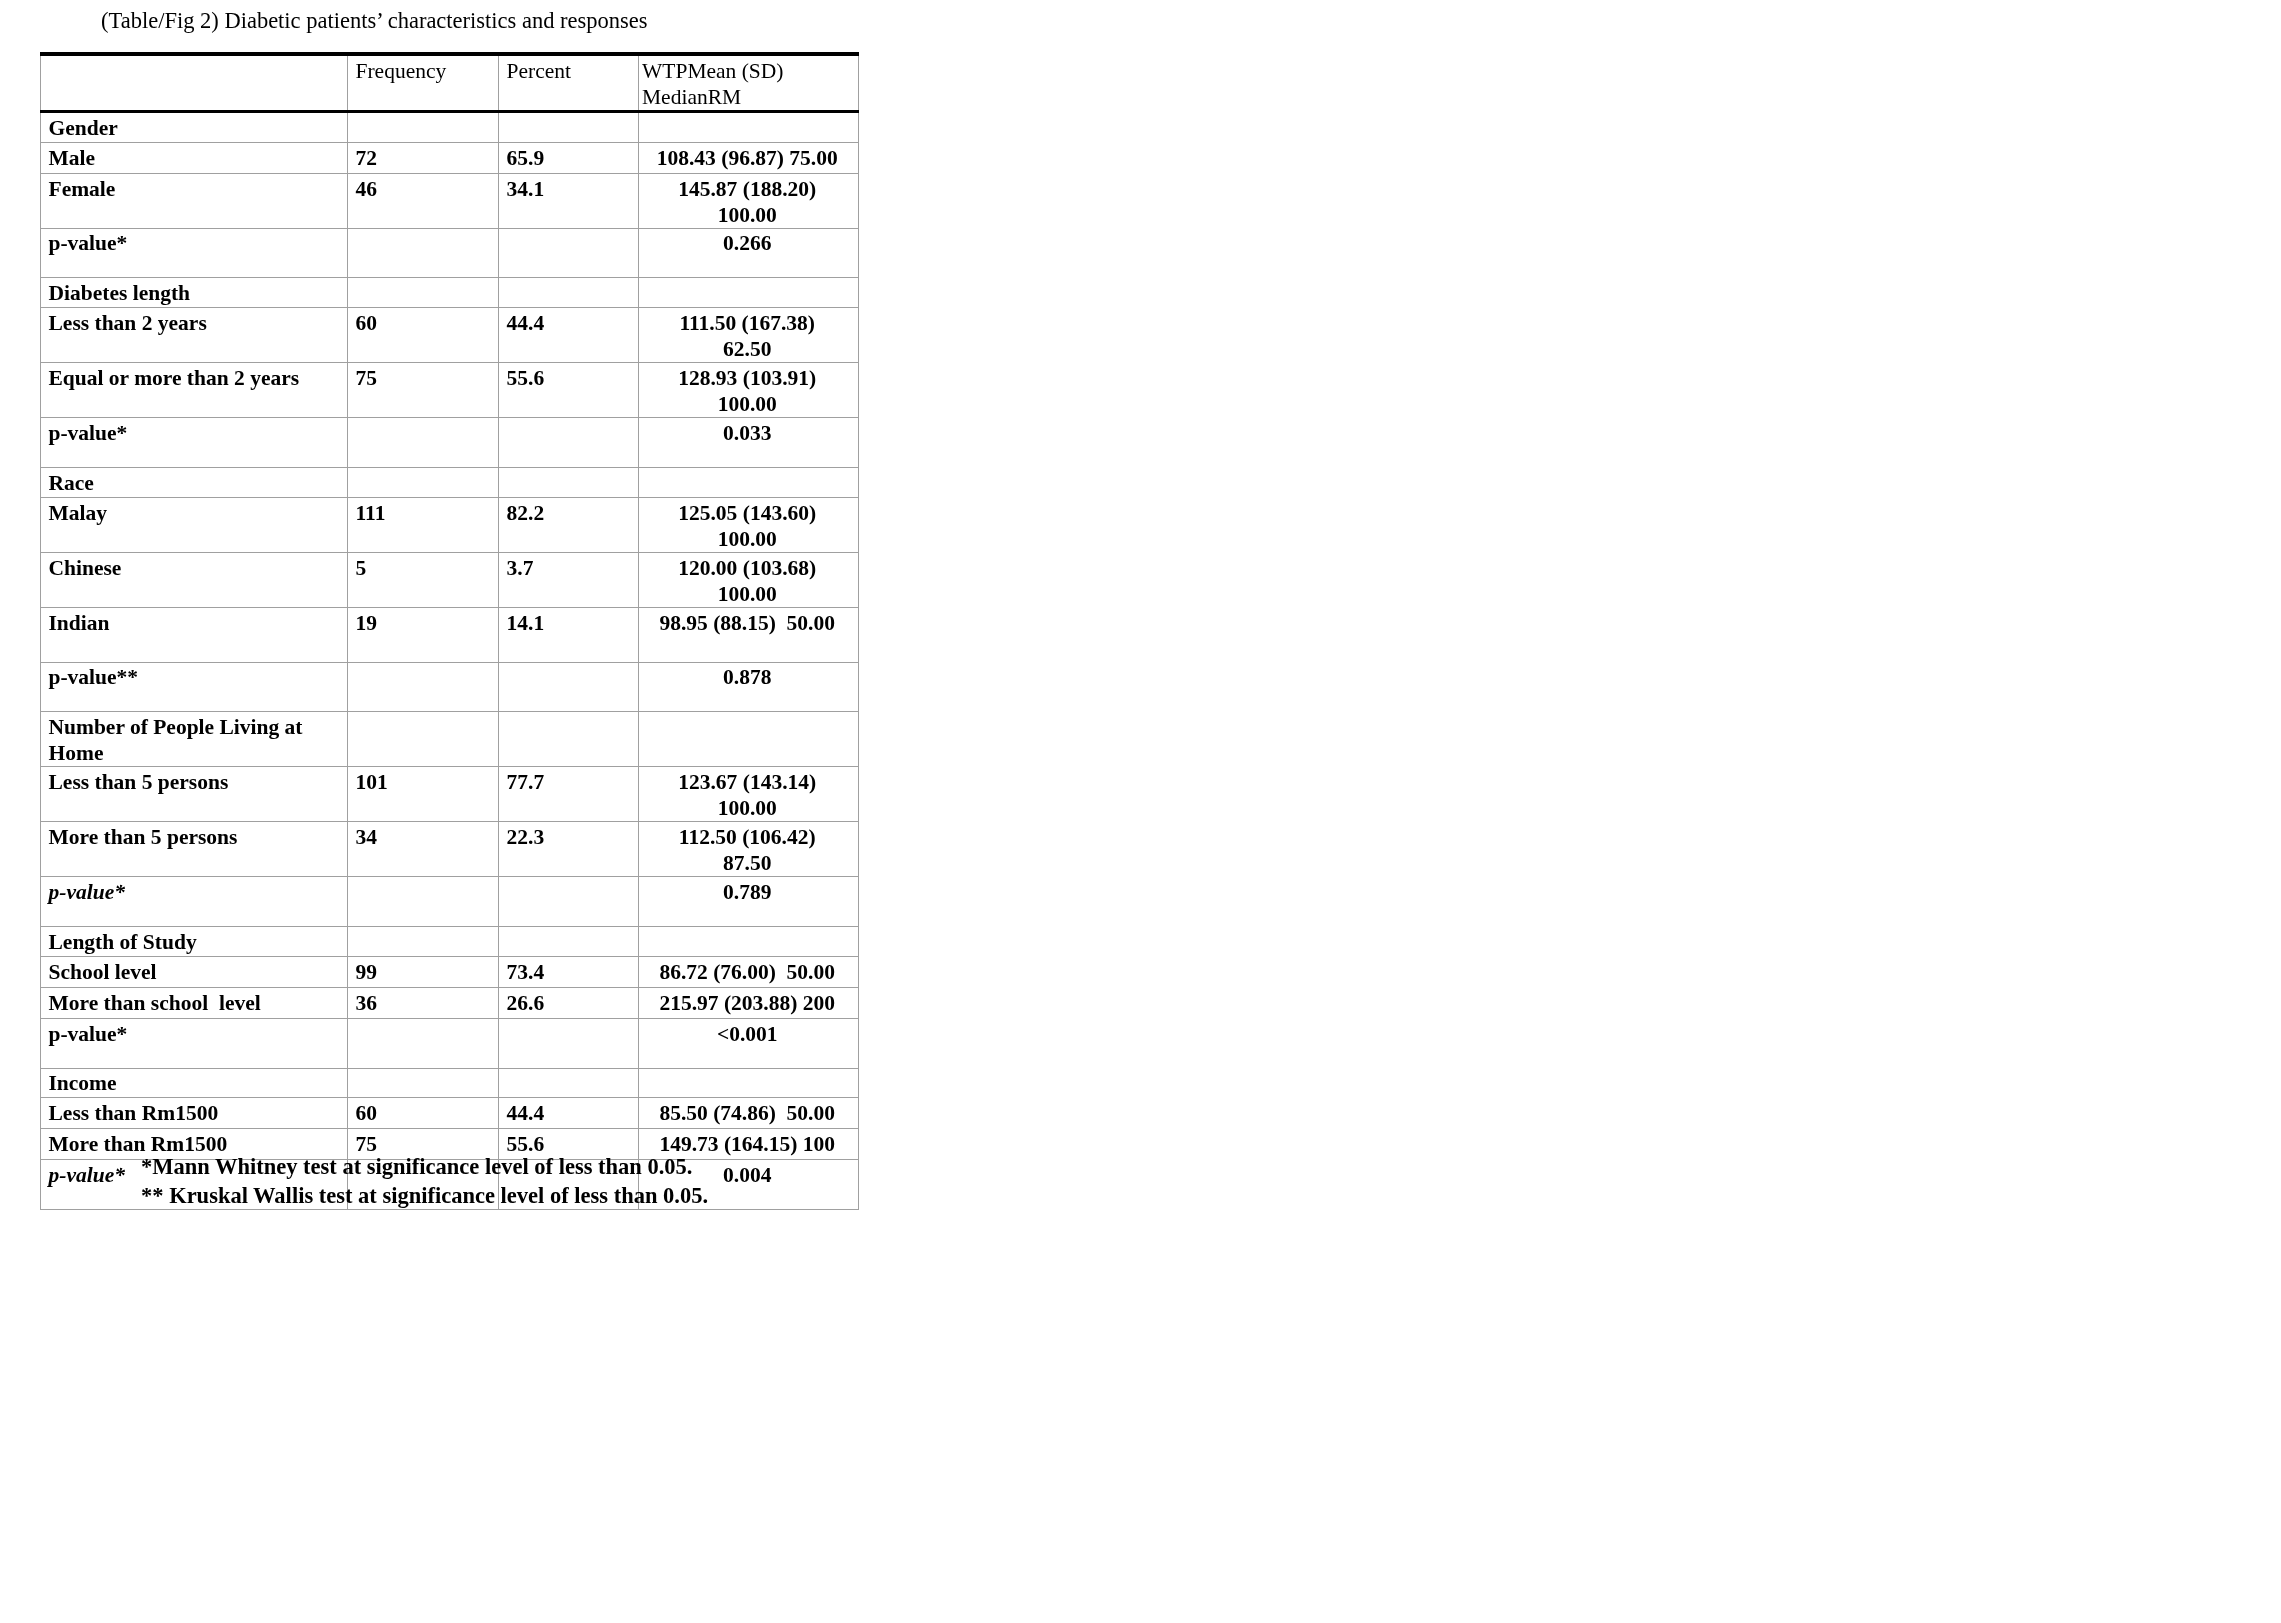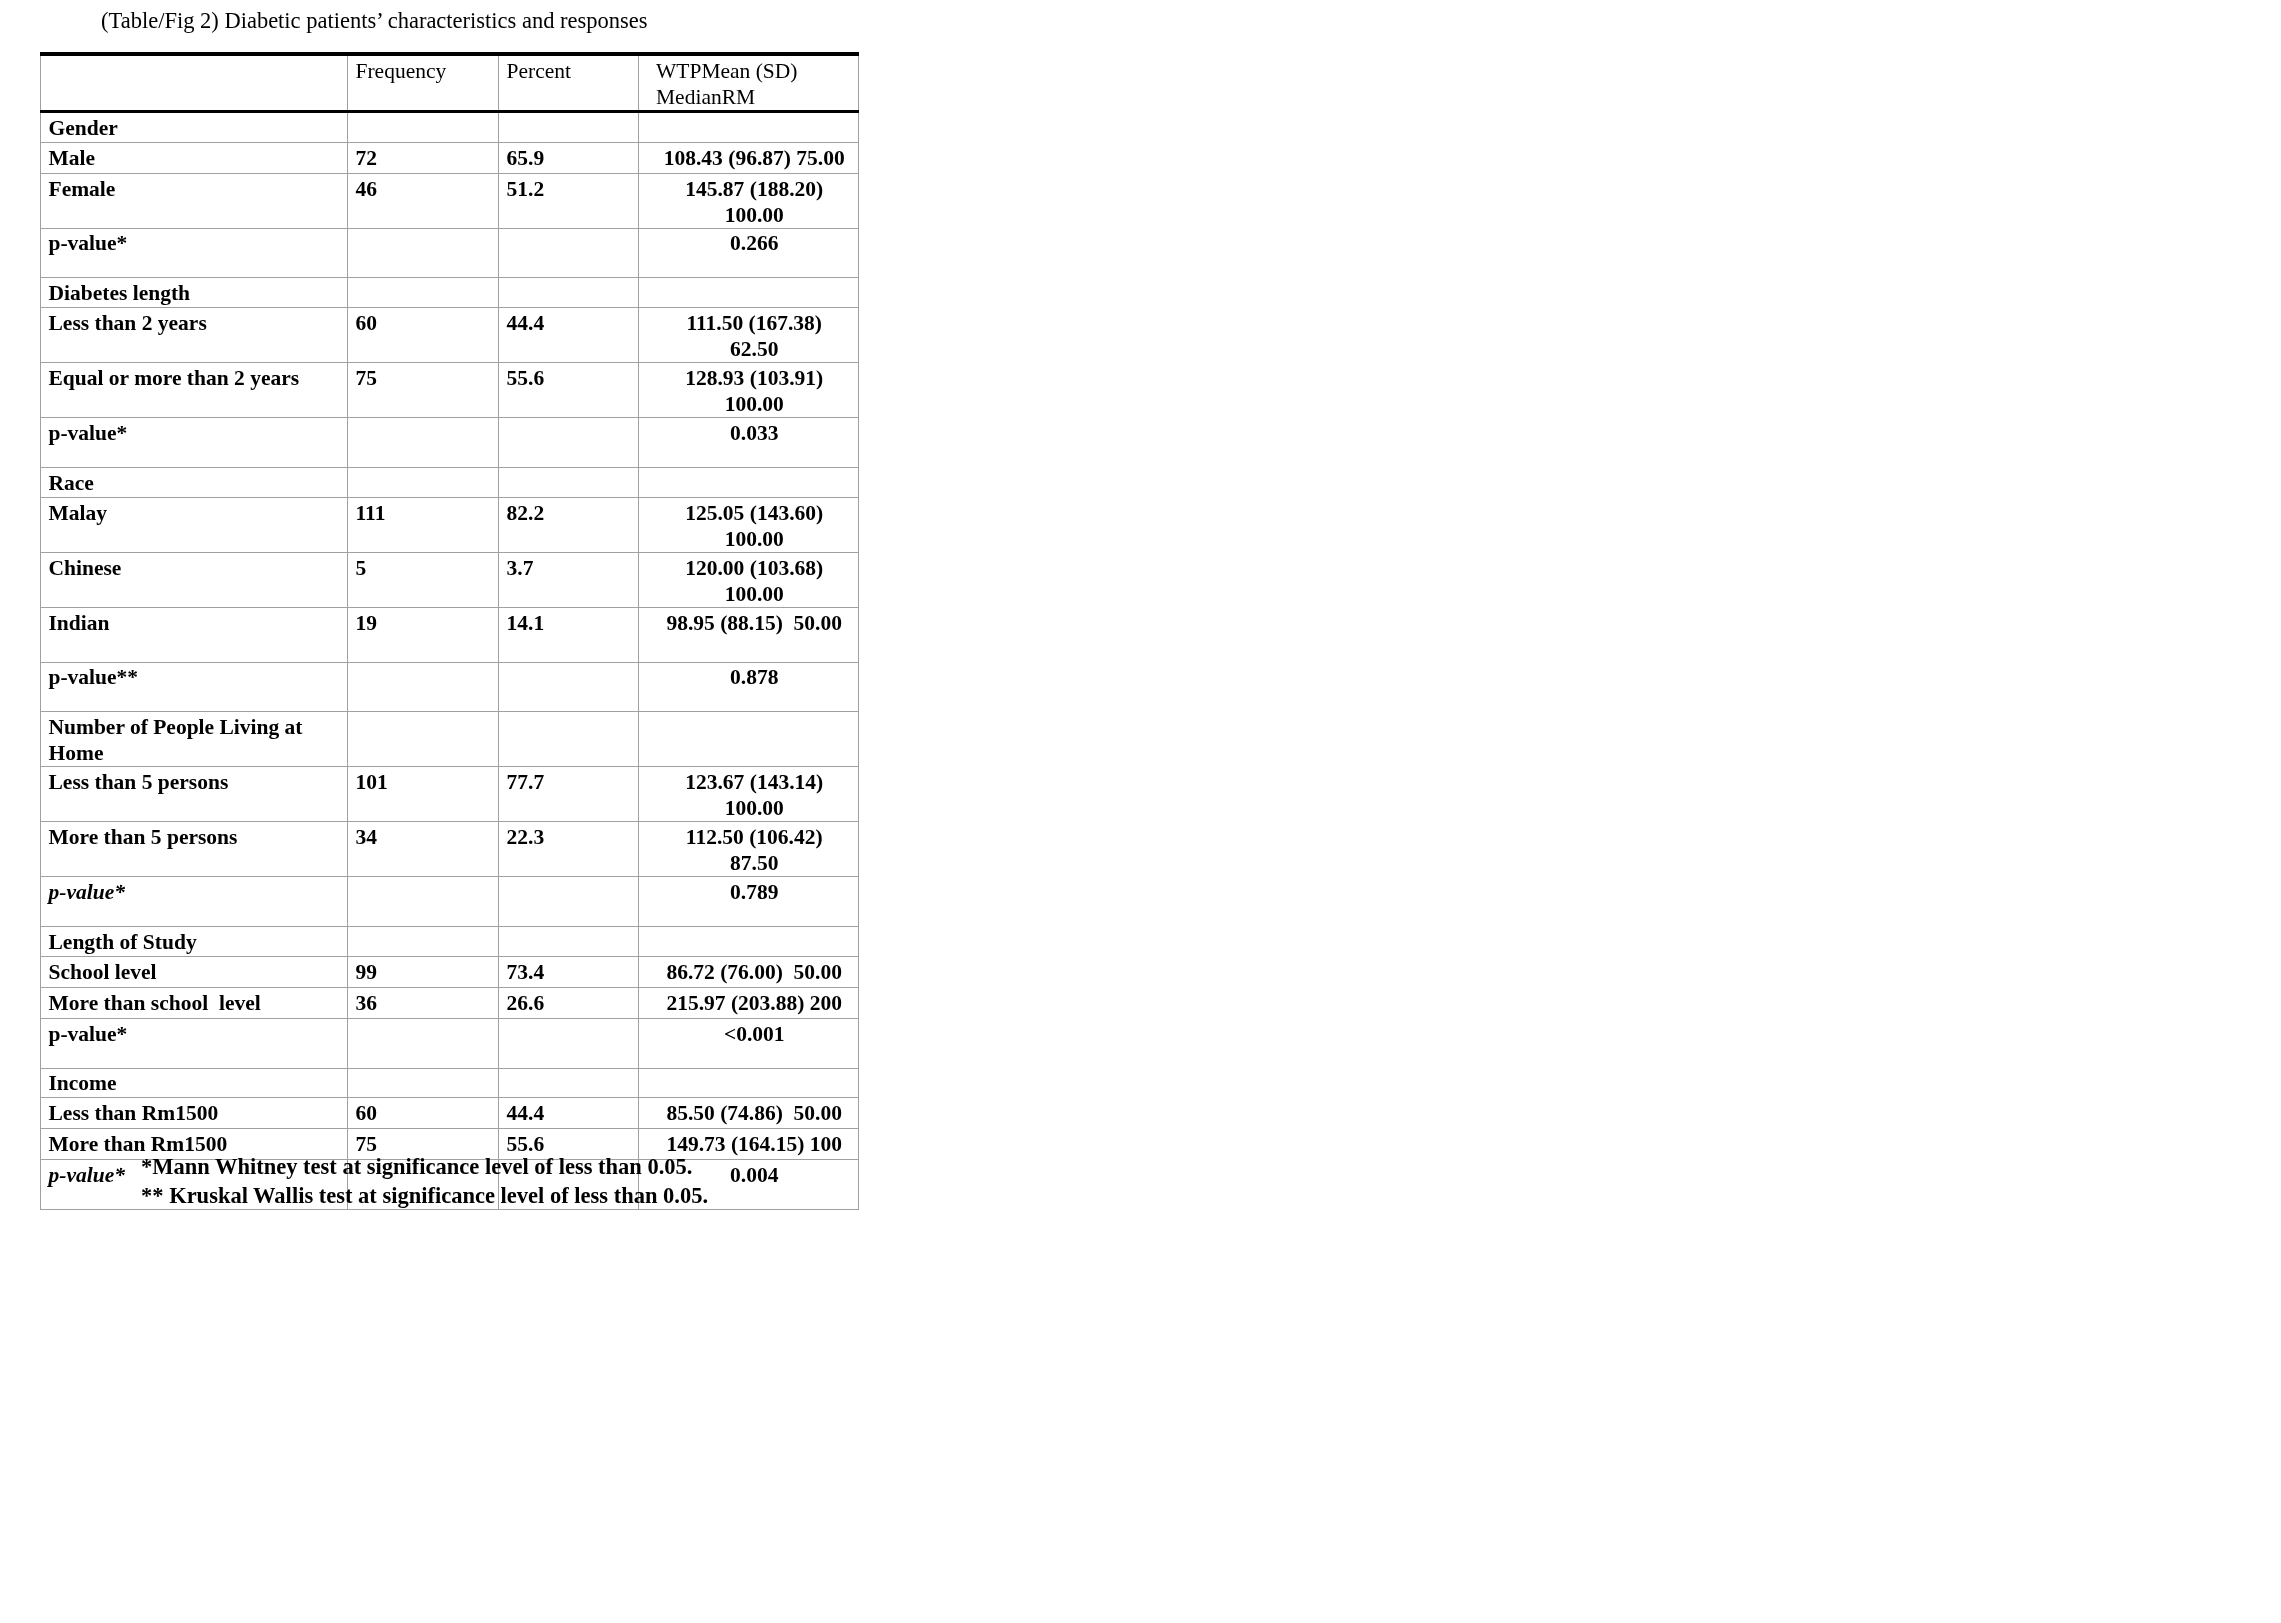--- a/index.html
+++ b/index.html
@@ -45,21 +45,21 @@
     white-space: pre-wrap;
     overflow: hidden;
     text-align: left;
   }
   table.tbl thead th {
     border-bottom: 3.7px solid #000;
     height: 52px;
     font-weight: normal;
   }
   table.tbl td:last-child,
-  table.tbl th:last-child { padding-left: 17px; }
+  table.tbl th:last-child { padding-left: 3px; }
   table.tbl td:last-child { text-align: center; }
   tr.r-section td { height: 27px; }
   tr.r-data td { height: 28px; }
   tr.h2 td { height: 52px; }
   tr.r-pvalue td { height: 47px; }
   tr.r-pvalue.it td:first-child { font-style: italic; }
   .footnotes {
     position: absolute;
     left: 141px;
     top: 1152px;
@@ -98,21 +98,21 @@
       </tr>
       <tr class="r-data">
         <td>Male</td>
         <td>72</td>
         <td>65.9</td>
         <td>108.43 (96.87) 75.00</td>
       </tr>
       <tr class="r-data h2">
         <td>Female</td>
         <td>46</td>
-        <td>51.2</td>
+        <td>34.1</td>
         <td>145.87 (188.20)
 100.00</td>
       </tr>
       <tr class="r-pvalue">
         <td>p-value*</td>
         <td></td>
         <td></td>
         <td>0.266</td>
       </tr>
       <tr class="r-section">

